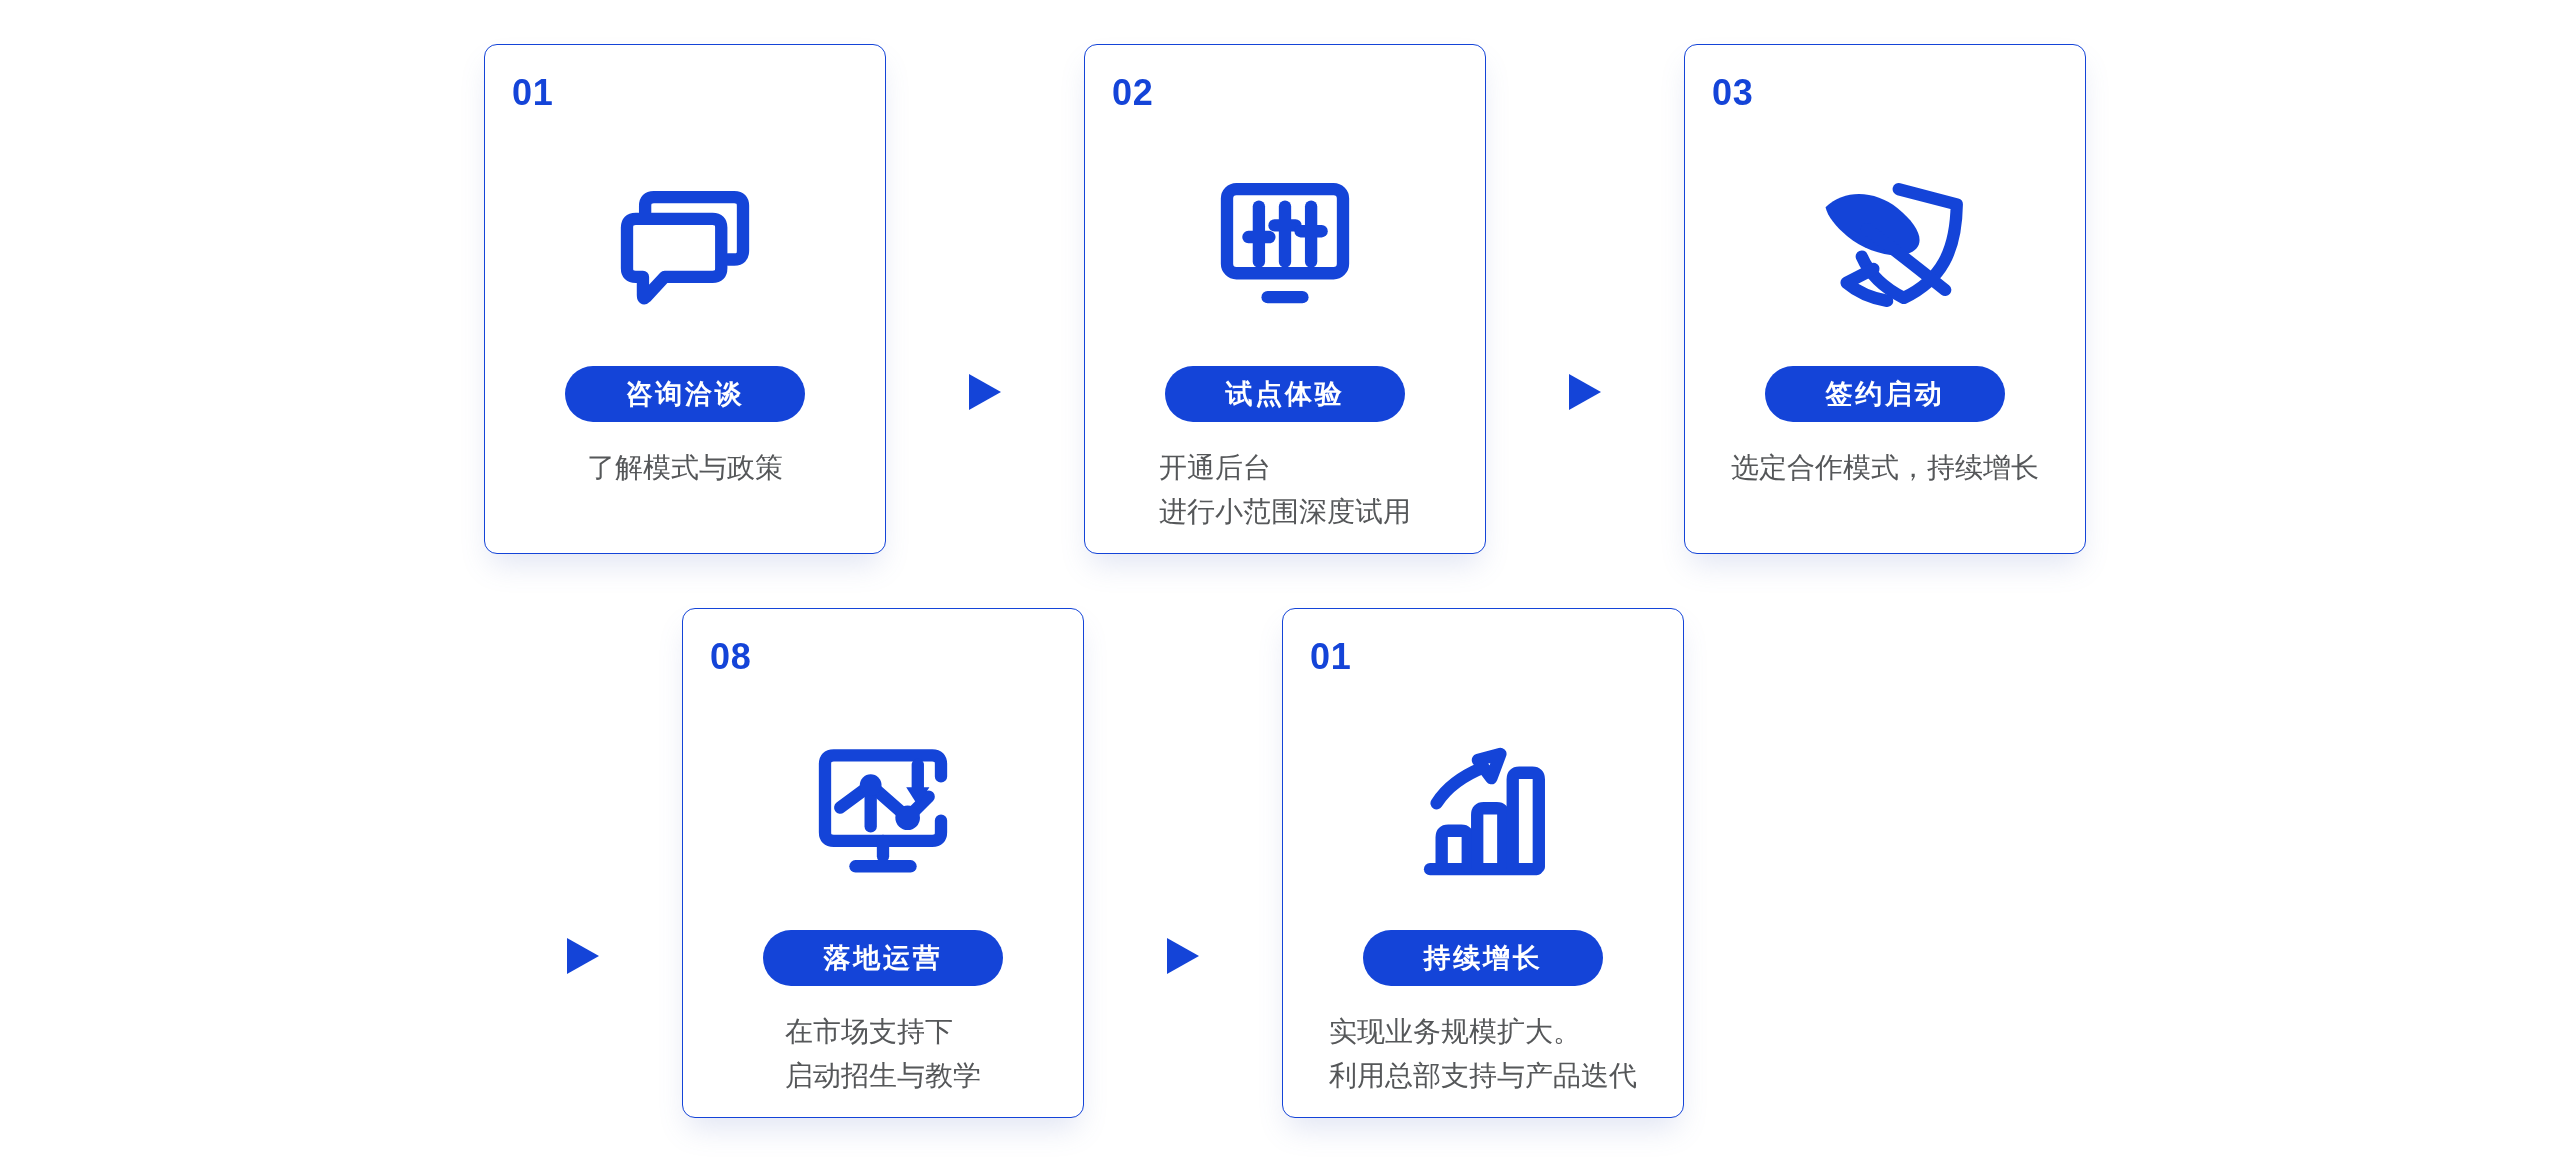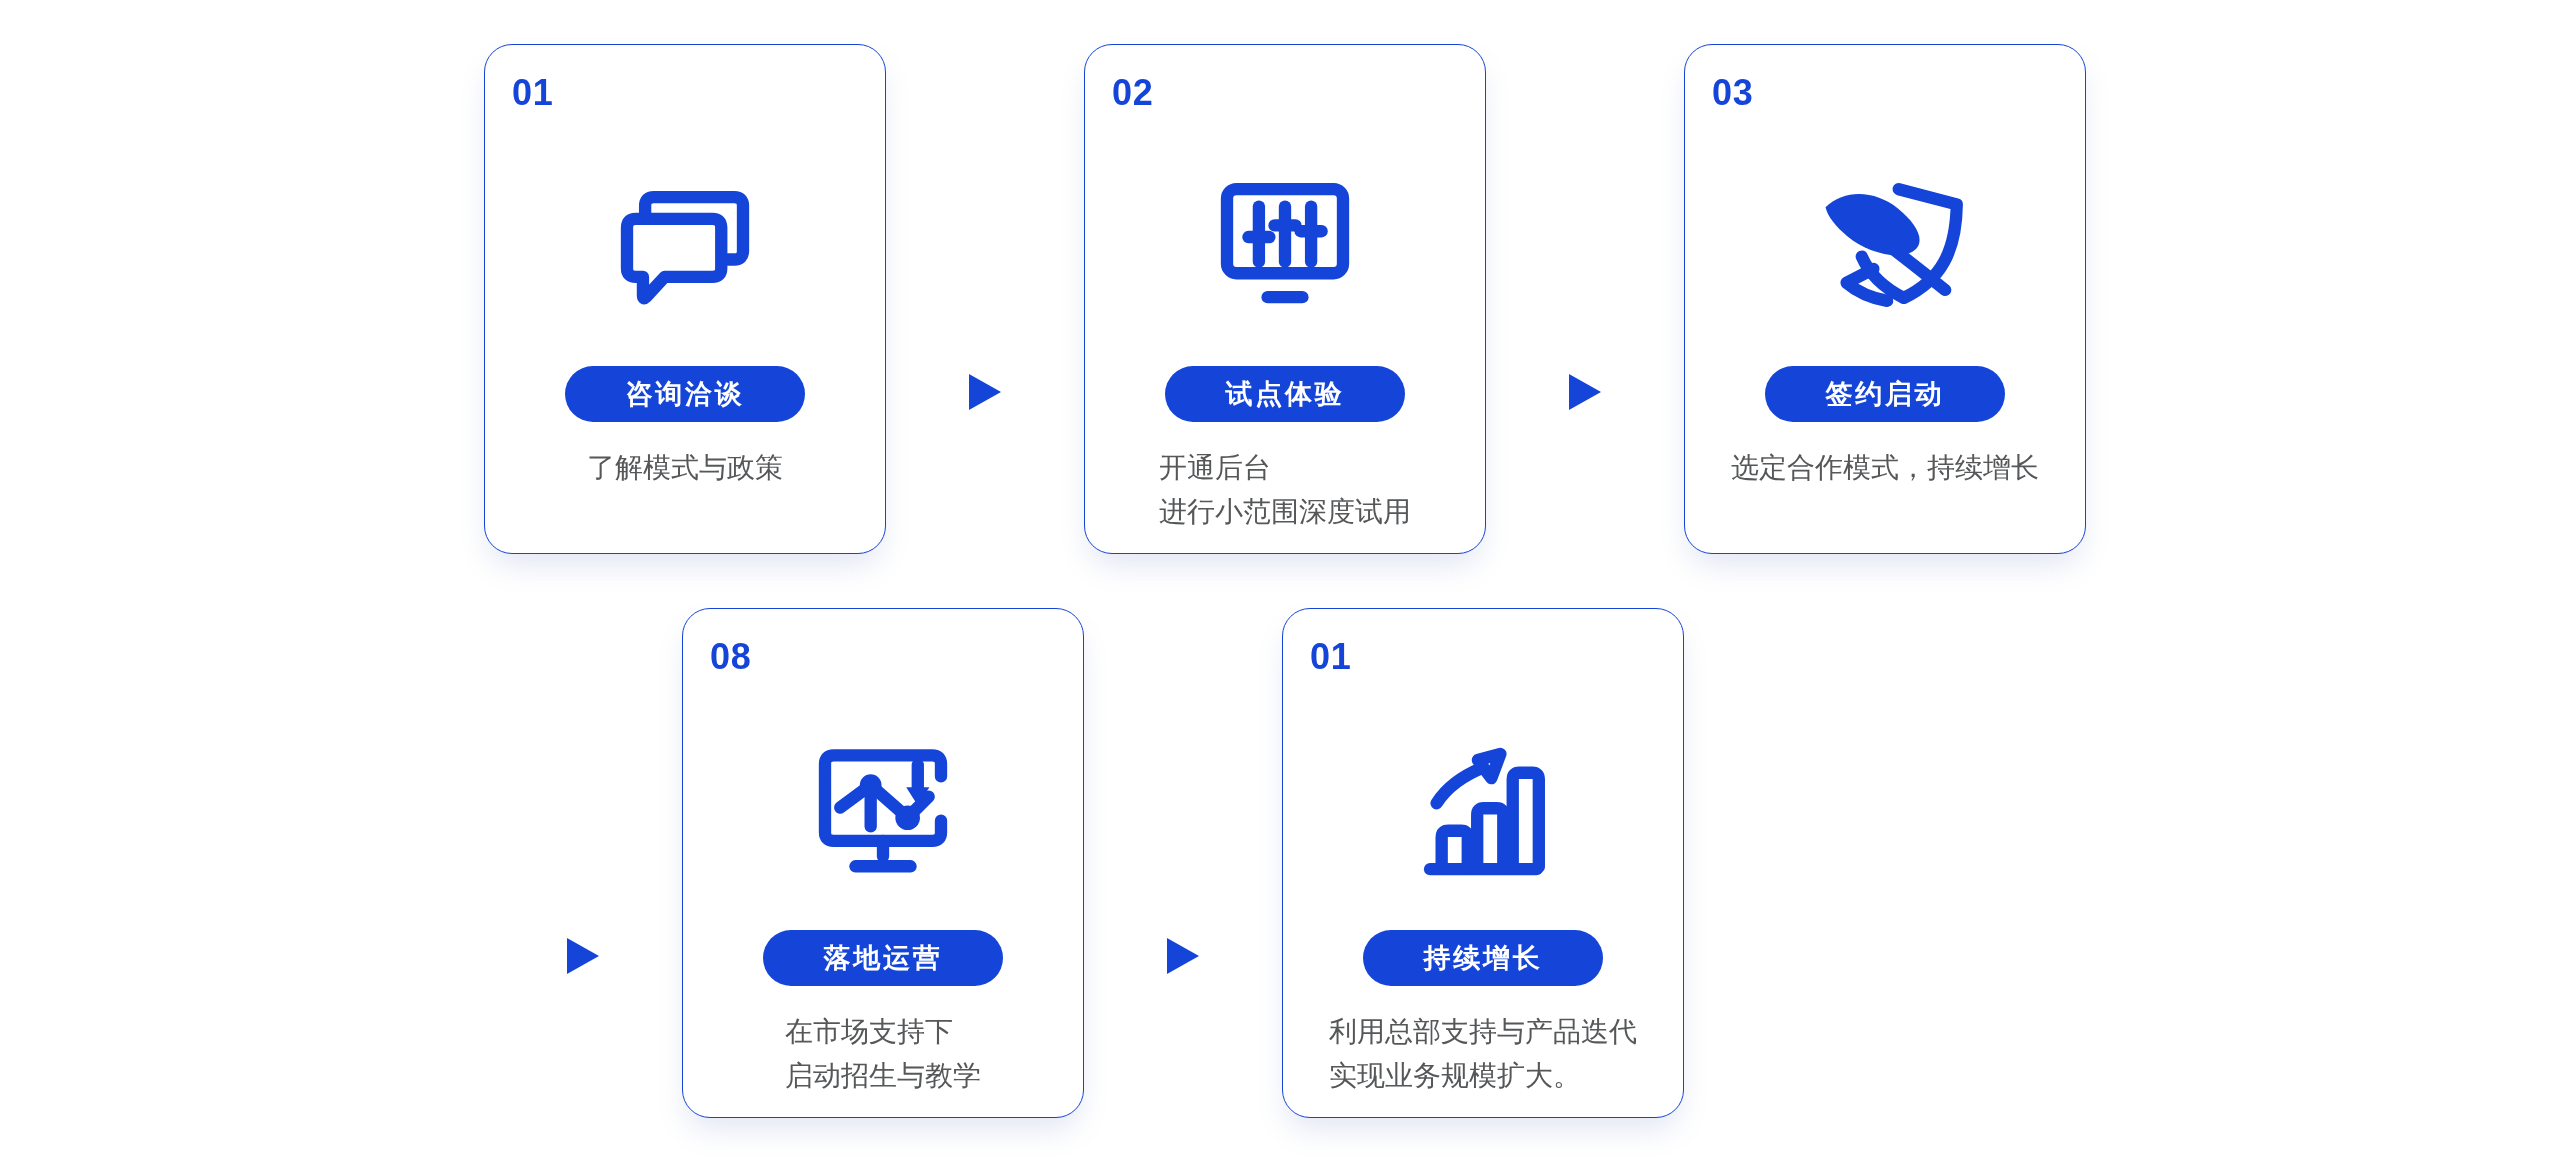--- a/index.html
+++ b/index.html
@@ -8,21 +8,21 @@
     --cardw:402px;
     --cardh:510px;
   }
   *{margin:0;padding:0;box-sizing:border-box;}
   html,body{width:2576px;height:1159px;background:#ffffff;
     font-family:"Liberation Sans", sans-serif;overflow:hidden;}
   .flow{position:absolute;left:484px;top:44px;display:flex;flex-direction:column;gap:54px;}
   .row{display:flex;align-items:flex-start;}
   .card{
     width:var(--cardw);height:var(--cardh);
-    background:#ffffff;border:1.3px solid var(--accent);border-radius:28px;
+    background:#ffffff;border:1.3px solid var(--accent);border-radius:13px;
     box-shadow:0 16px 29.5px -6.7px rgba(88,112,190,0.18);
     position:relative;display:flex;flex-direction:column;align-items:center;
   }
   .num{
     position:absolute;top:27px;left:27px;
     font-size:36px;font-weight:700;color:var(--accent);letter-spacing:0.7px;
   }
   .icon-box{margin-top:119px;height:162px;width:188px;
     display:flex;align-items:center;justify-content:center;}
   .icon-box svg{width:174px;height:174px;}
@@ -156,20 +156,20 @@
           <line class="ic" x1="9.4" y1="40.6" x2="38.8" y2="40.6" stroke-width="3.6"></line>
           <path class="ic" d="M12.6 40 V31.8 Q12.6 30 14.4 30 H18 Q19.8 30 19.8 31.8 V40"></path>
           <path class="ic" d="M22.4 40 V25.6 Q22.4 23.8 24.2 23.8 H27.8 Q29.6 23.8 29.6 25.6 V40"></path>
           <path class="ic" d="M32.2 40 V15.8 Q32.2 14 34 14 H37.6 Q39.4 14 39.4 15.8 V40"></path>
           <path class="ic" d="M11.2 22.4 C13.6 18.6 17.8 15 24.4 12.4" stroke-width="3.2"></path>
           <path class="ic icw" d="M28.8 8.8 L22.6 10.5 L26.3 15.5 Z" stroke-width="3"></path>
         </svg>
       </div>
       <button class="pill">持续增长</button>
       <div class="desc">
+        <span>实现业务规模扩大。</span>
         <span>利用总部支持与产品迭代</span>
-        <span>实现业务规模扩大。</span>
       </div>
     </div>
 
   </div>
 </div>
 
 
 </body></html>

